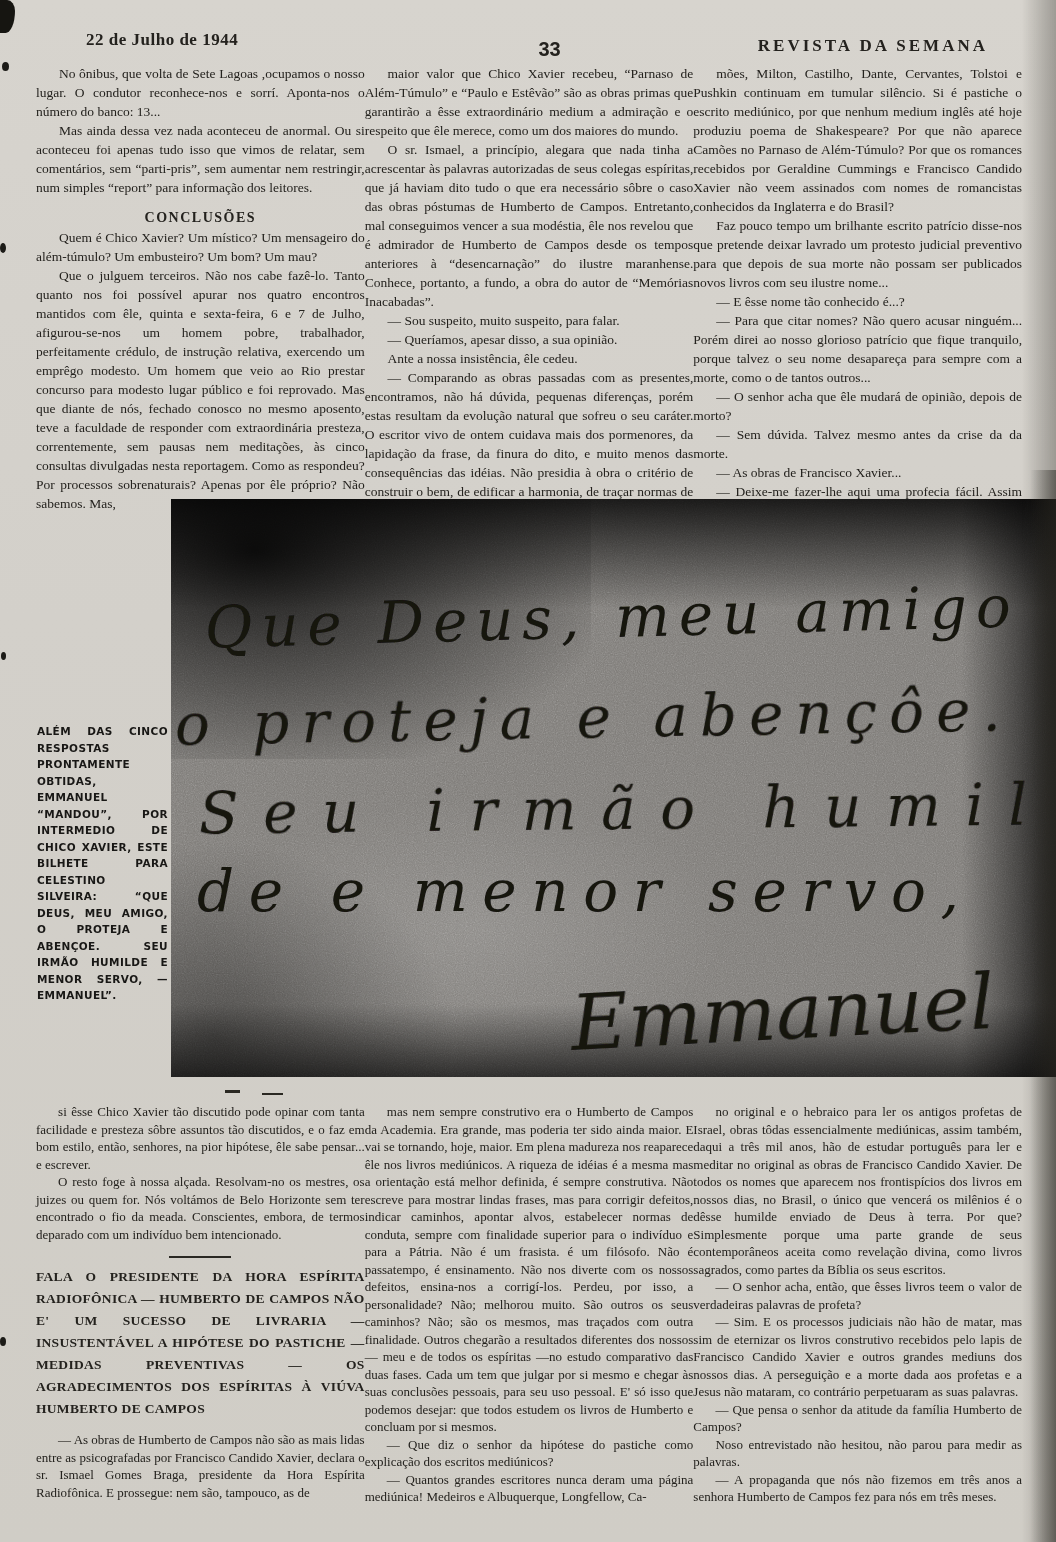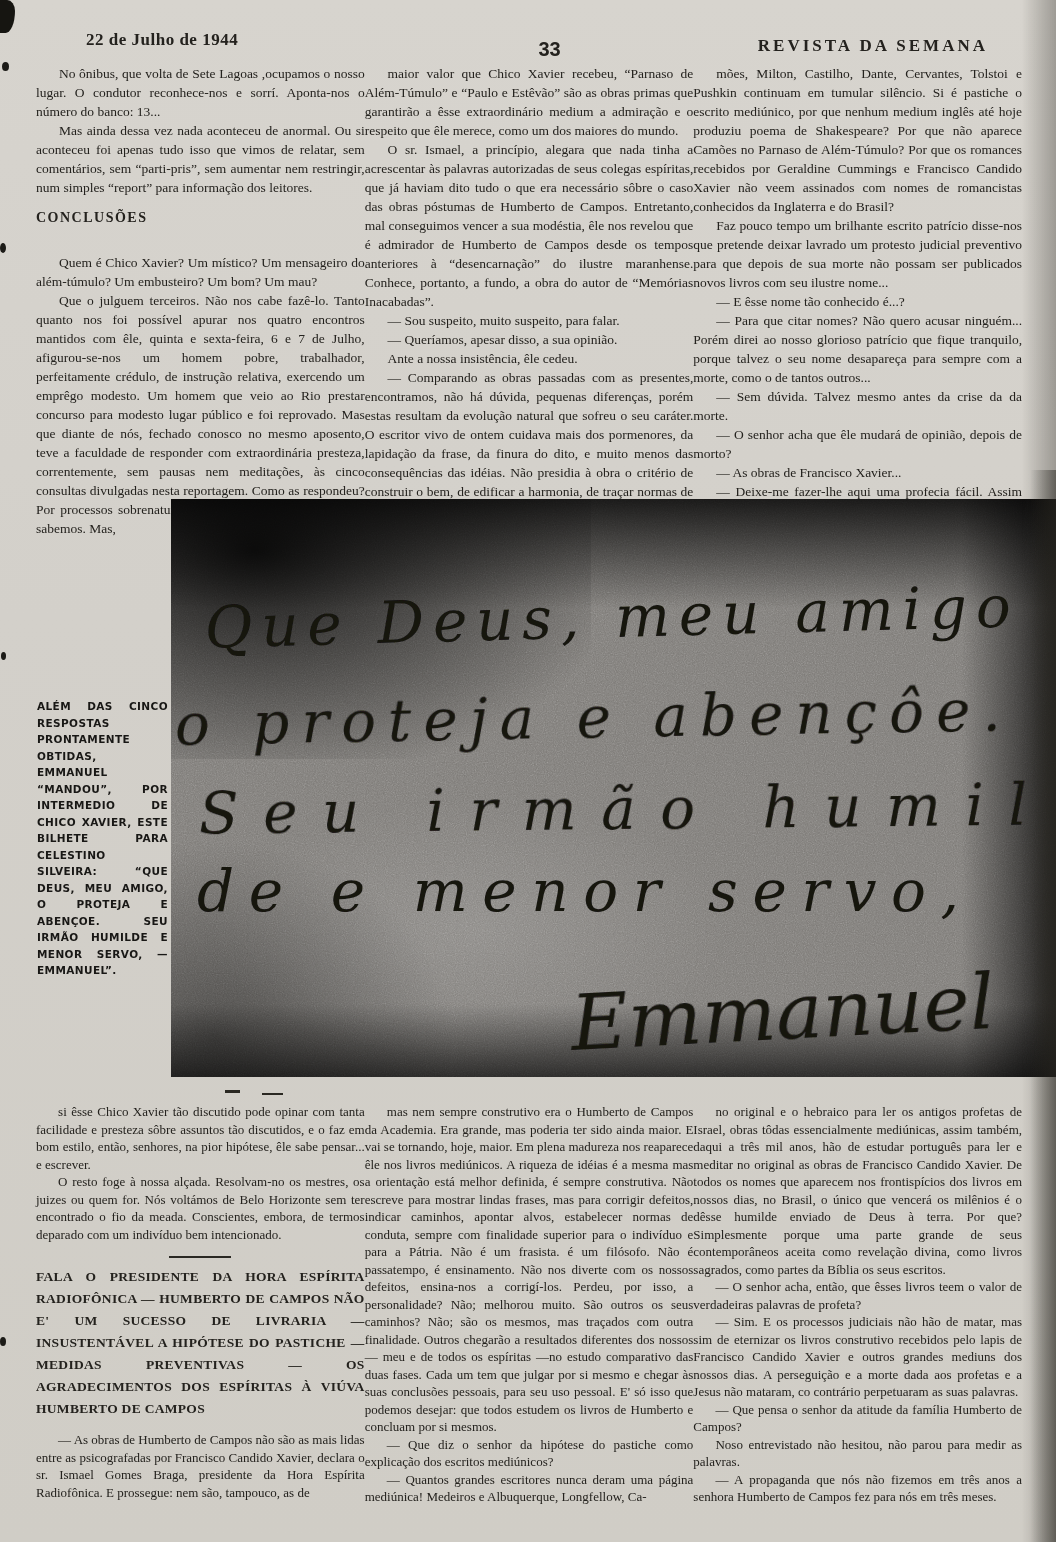--- a/index.html
+++ b/index.html
@@ -11,26 +11,26 @@
   
   .hdr-date{position:absolute;left:86px;top:30px;font-size:17px;font-weight:bold;letter-spacing:.5px;}
   .hdr-page{position:absolute;left:0;right:0;top:38px;text-align:center;font-family:"Liberation Sans",sans-serif;font-size:20px;font-weight:bold;padding-left:43px;}
   .hdr-mag{position:absolute;right:68px;top:36px;font-size:17px;font-weight:bold;letter-spacing:3px;}
   
   .cols{position:absolute;left:36px;width:986px;display:flex;}
   .cols-top{top:64px;font-size:13.5px;line-height:19px;}
   .cols-bottom{top:1103px;font-size:13px;line-height:17.5px;}
   .col{flex:1;min-width:0;text-align:justify;}
   .col p{margin:0;text-indent:1.7em;text-align:justify;}
-  .h-conclusoes{font-weight:bold;font-size:14px;letter-spacing:1.5px;margin:11px 0 26px;}
+  .h-conclusoes{font-weight:bold;font-size:14px;letter-spacing:1.5px;text-align:center;margin:11px 0 1px;}
   .divider{width:62px;border-top:2px solid #2a2823;margin:13px auto 0;}
   .story-head{font-weight:bold;font-size:13.5px;line-height:22px;text-align:justify;margin:8px 0 11px;letter-spacing:.3px;}
   
   .photo-caption{
-    position:absolute;left:37px;top:698px;width:131px;
+    position:absolute;left:37px;top:723px;width:131px;
     font-family:"DejaVu Sans",sans-serif;font-weight:bold;
     font-size:10.5px;line-height:16.5px;letter-spacing:.4px;
     text-align:justify;color:#181715;
   }
   
   .photo-wrap{position:absolute;left:171px;top:499px;width:885px;height:578px;}
   
   .corner-mark{position:absolute;left:0;top:0;width:15px;height:33px;background:#161511;border-radius:0 70% 85% 0/0 45% 90% 0;}
   .speck{position:absolute;background:#1c1b17;border-radius:50%;}
   .dash-mark{position:absolute;background:#2a2822;}
@@ -67,22 +67,22 @@
         <p>Ante a nossa insistência, êle cedeu.</p>
         <p>— Comparando as obras passadas com as presentes, encontramos, não há dúvida, pequenas diferenças, porém estas resultam da evolução natural que sofreu o seu caráter. O escritor vivo de ontem cuidava mais dos pormenores, da lapidação da frase, da finura do dito, e muito menos das consequências das idéias. Não presidia à obra o critério de construir o bem, de edificar a harmonia, de traçar normas de conduta. Lindo, encantador, fino, atraente,</p>
       </div>
   </div>
   <div class="col">
     <div>
         <p>mões, Milton, Castilho, Dante, Cervantes, Tolstoi e Pushkin continuam em tumular silêncio. Si é pastiche o escrito mediúnico, por que nenhum medium inglês até hoje produziu poema de Shakespeare? Por que não aparece Camões no Parnaso de Além-Túmulo? Por que os romances recebidos por Geraldine Cummings e Francisco Candido Xavier não veem assinados com nomes de romancistas conhecidos da Inglaterra e do Brasil?</p>
         <p>Faz pouco tempo um brilhante escrito patrício disse-nos que pretende deixar lavrado um protesto judicial preventivo para que depois de sua morte não possam ser publicados novos livros com seu ilustre nome...</p>
         <p>— E êsse nome tão conhecido é...?</p>
         <p>— Para que citar nomes? Não quero acusar ninguém... Porém direi ao nosso glorioso patrício que fique tranquilo, porque talvez o seu nome desapareça para sempre com a morte, como o de tantos outros...</p>
+        <p>— O senhor acha que êle mudará de opinião, depois de morto?</p>
         <p>— Sem dúvida. Talvez mesmo antes da crise da da morte.</p>
-        <p>— O senhor acha que êle mudará de opinião, depois de morto?</p>
         <p>— As obras de Francisco Xavier...</p>
         <p>— Deixe-me fazer-lhe aqui uma profecia fácil. Assim como ainda hoje se estuda o sânscrito para ler os “Vedas”</p>
       </div>
   </div>
 </div>
 
 <div class="photo-caption">ALÉM DAS CINCO RESPOSTAS PRONTAMENTE OBTIDAS, EMMANUEL “MANDOU”, POR INTERMEDIO DE CHICO XAVIER, ESTE BILHETE PARA CELESTINO SILVEIRA: “QUE DEUS, MEU AMIGO, O PROTEJA E ABENÇOE. SEU IRMÃO HUMILDE E MENOR SERVO, — EMMANUEL”.</div>
 
 <div class="photo-wrap">
   <svg width="885" height="578" viewBox="0 0 885 578" xmlns="http://www.w3.org/2000/svg">

